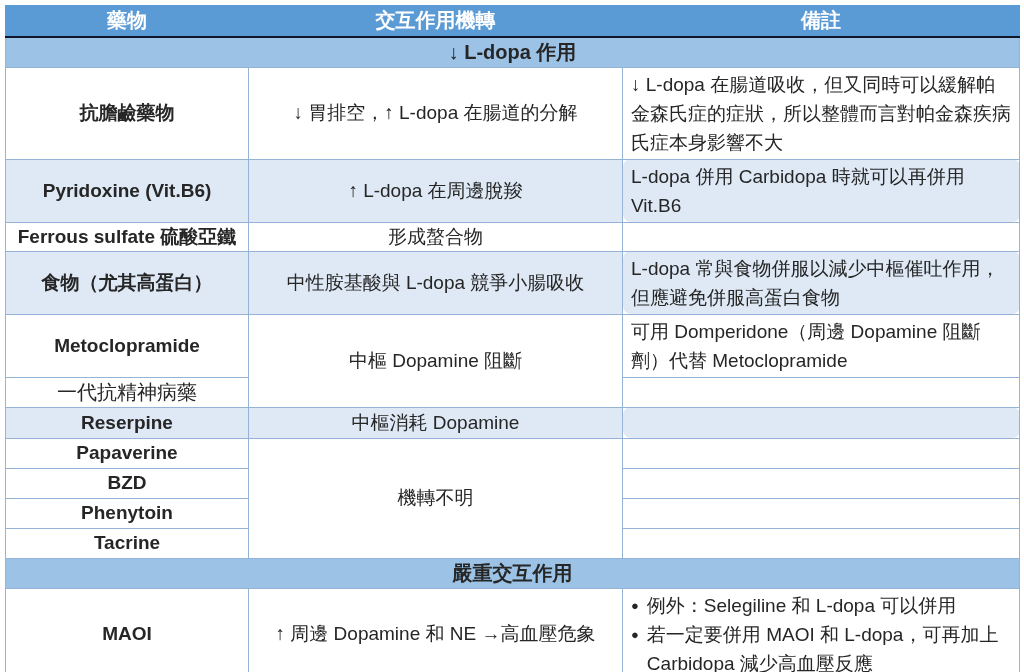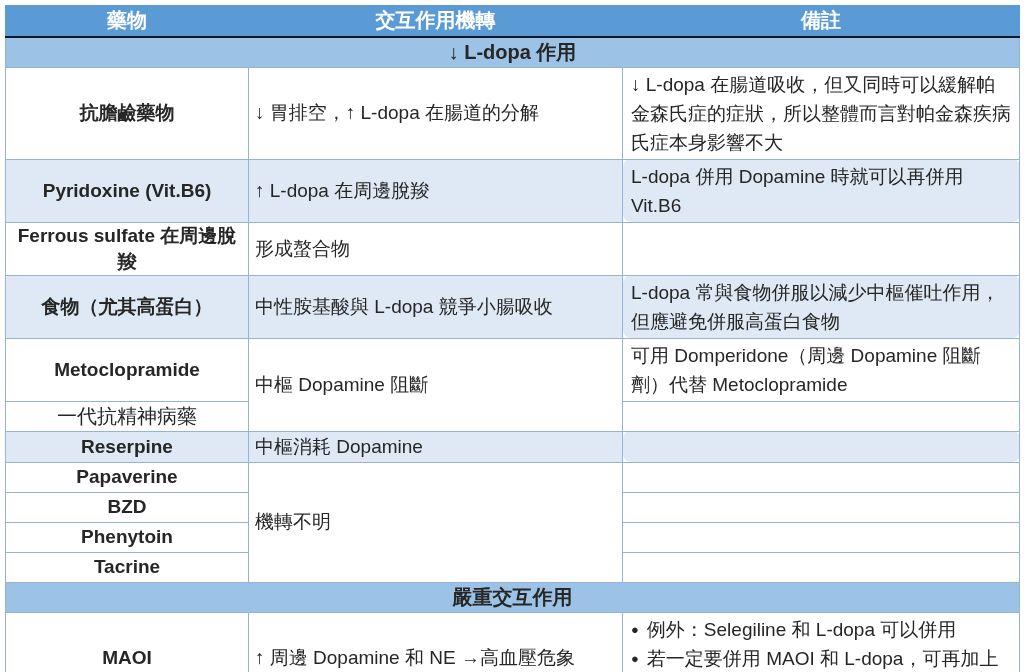--- a/index.html
+++ b/index.html
@@ -9,21 +9,21 @@
   col.c1{width:243px;} col.c2{width:374px;} col.c3{width:397px;}
   td,th{border:1px solid var(--border,#95B3D7);box-sizing:border-box;vertical-align:middle;
     color:var(--body_text,#262626);font-size:19px;overflow:hidden;}
   th{background:var(--header_bg,#5B9BD5);color:var(--header_text,#ffffff);font-weight:bold;
     font-size:20px;border-color:var(--header_bg,#5B9BD5);border-bottom:2px solid #0f172a;
     text-align:center;}
   td.section{background:var(--section_bg,#9CC3E5);font-weight:bold;font-size:20px;
     text-align:center;margin-top:17px;}
   td.drug{font-weight:bold;text-align:center;padding:0 6px;}
   td.drug.regular{font-weight:400;font-size:20px;}
-  td.mech{text-align:left;padding:0 6px;line-height:28px;margin-top:48px;}
+  td.mech{text-align:center;padding:0 6px;line-height:28px;margin-top:48px;}
   td.notes{text-align:left;padding:2px 8px;line-height:29px;border-radius:8px;}
   tr.band td{background:var(--band_bg,#DEE9F5);}
   tr.rh-header{height:31px;} tr.rh-section{height:30px;}
   tr.rh-anticholinergics{height:92px;} tr.rh-pyridoxine{height:63px;}
   tr.rh-ferrous{height:28px;} tr.rh-food{height:56px;}
   tr.rh-metoclopramide{height:59px;} tr.rh-antipsychotics{height:30px;}
   tr.rh-reserpine{height:31px;} tr.rh-small{height:30px;} tr.rh-maoi{height:92px;}
   ul.bullets{list-style:none;margin:0;padding:0;}
   ul.bullets li{display:flex;align-items:flex-start;}
   ul.bullets .bullet{flex:0 0 auto;margin-right:8px;font-size:13px;line-height:29px;}
@@ -53,25 +53,25 @@
 
     <tr class="rh-anticholinergics">
       <td class="drug">抗膽鹼藥物</td>
       <td class="mech">↓ 胃排空，↑ L-dopa 在腸道的分解</td>
       <td class="notes">↓ L-dopa 在腸道吸收，但又同時可以緩解帕金森氏症的症狀，所以整體而言對帕金森疾病氏症本身影響不大</td>
     </tr>
 
     <tr class="rh-pyridoxine band">
       <td class="drug">Pyridoxine (Vit.B6)</td>
       <td class="mech">↑ L-dopa 在周邊脫羧</td>
-      <td class="notes">L-dopa 併用 Dopamine 時就可以再併用 Vit.B6</td>
+      <td class="notes">L-dopa 併用 Carbidopa 時就可以再併用 Vit.B6</td>
     </tr>
 
     <tr class="rh-ferrous">
-      <td class="drug">Ferrous sulfate 在周邊脫羧</td>
+      <td class="drug">Ferrous sulfate 硫酸亞鐵</td>
       <td class="mech">形成螯合物</td>
       <td class="notes"></td>
     </tr>
 
     <tr class="rh-food band">
       <td class="drug">食物（尤其高蛋白）</td>
       <td class="mech">中性胺基酸與 L-dopa 競爭小腸吸收</td>
       <td class="notes">L-dopa 常與食物併服以減少中樞催吐作用，但應避免併服高蛋白食物</td>
     </tr>
 

